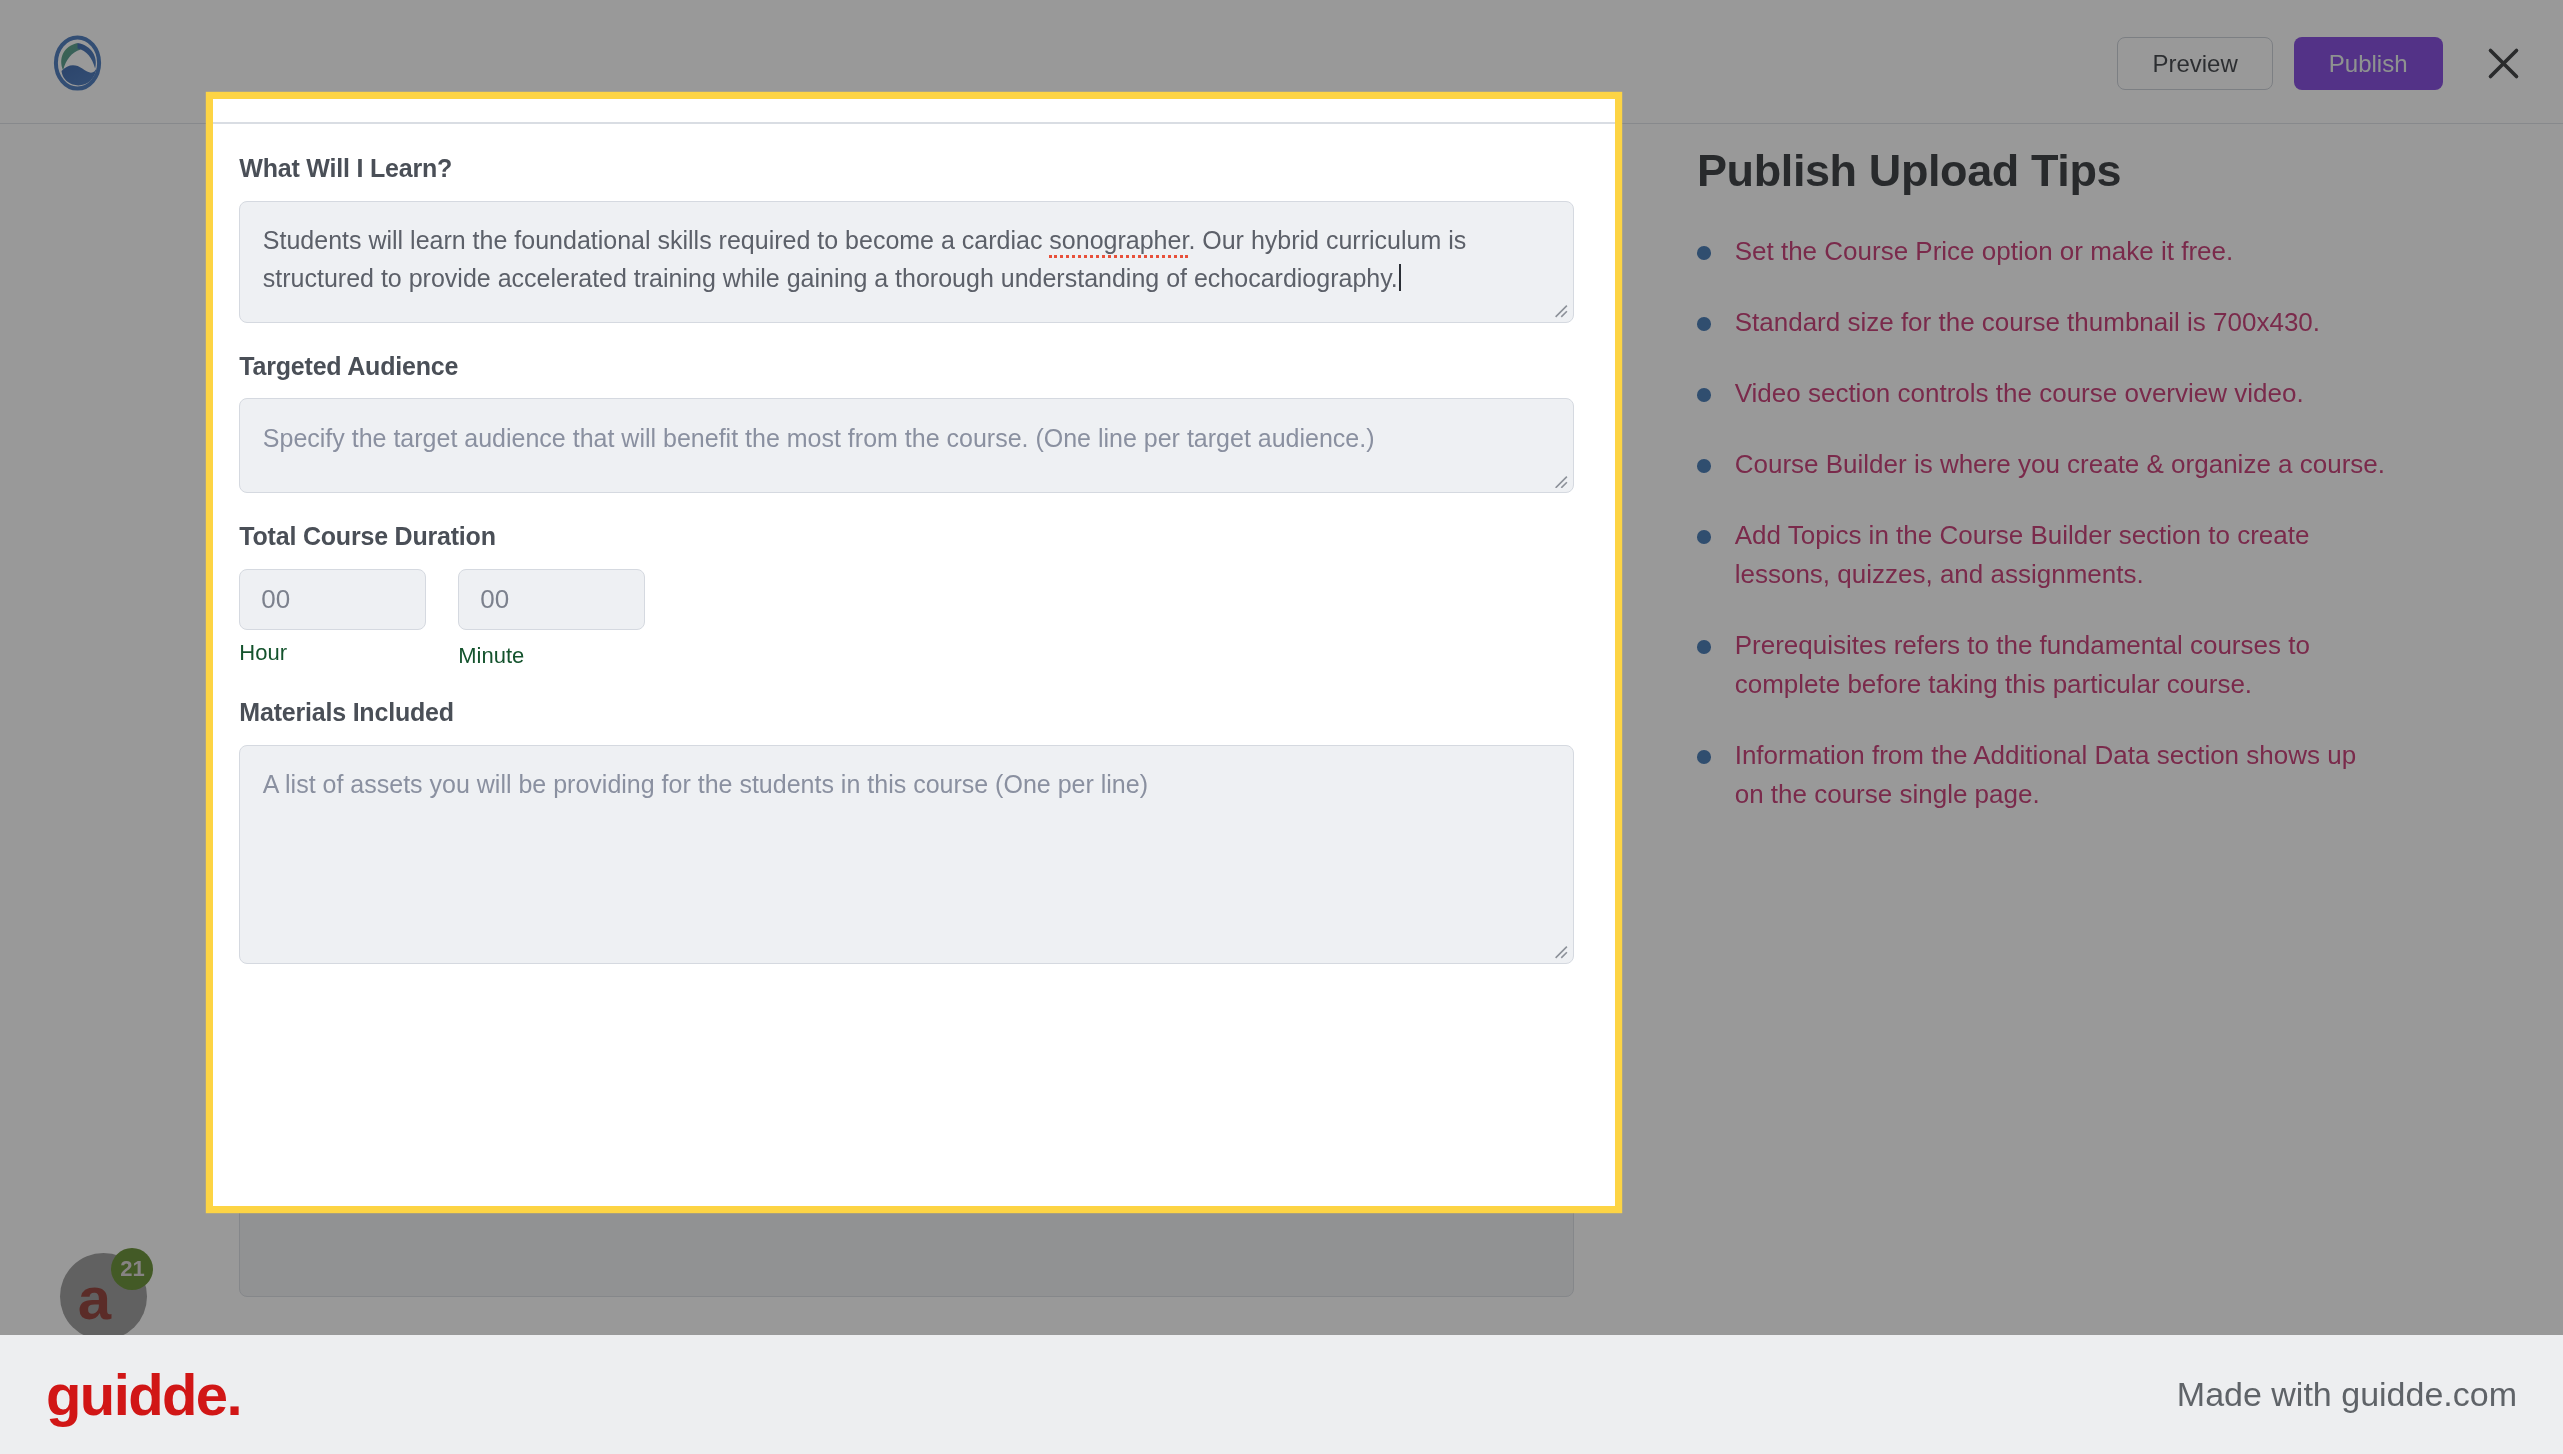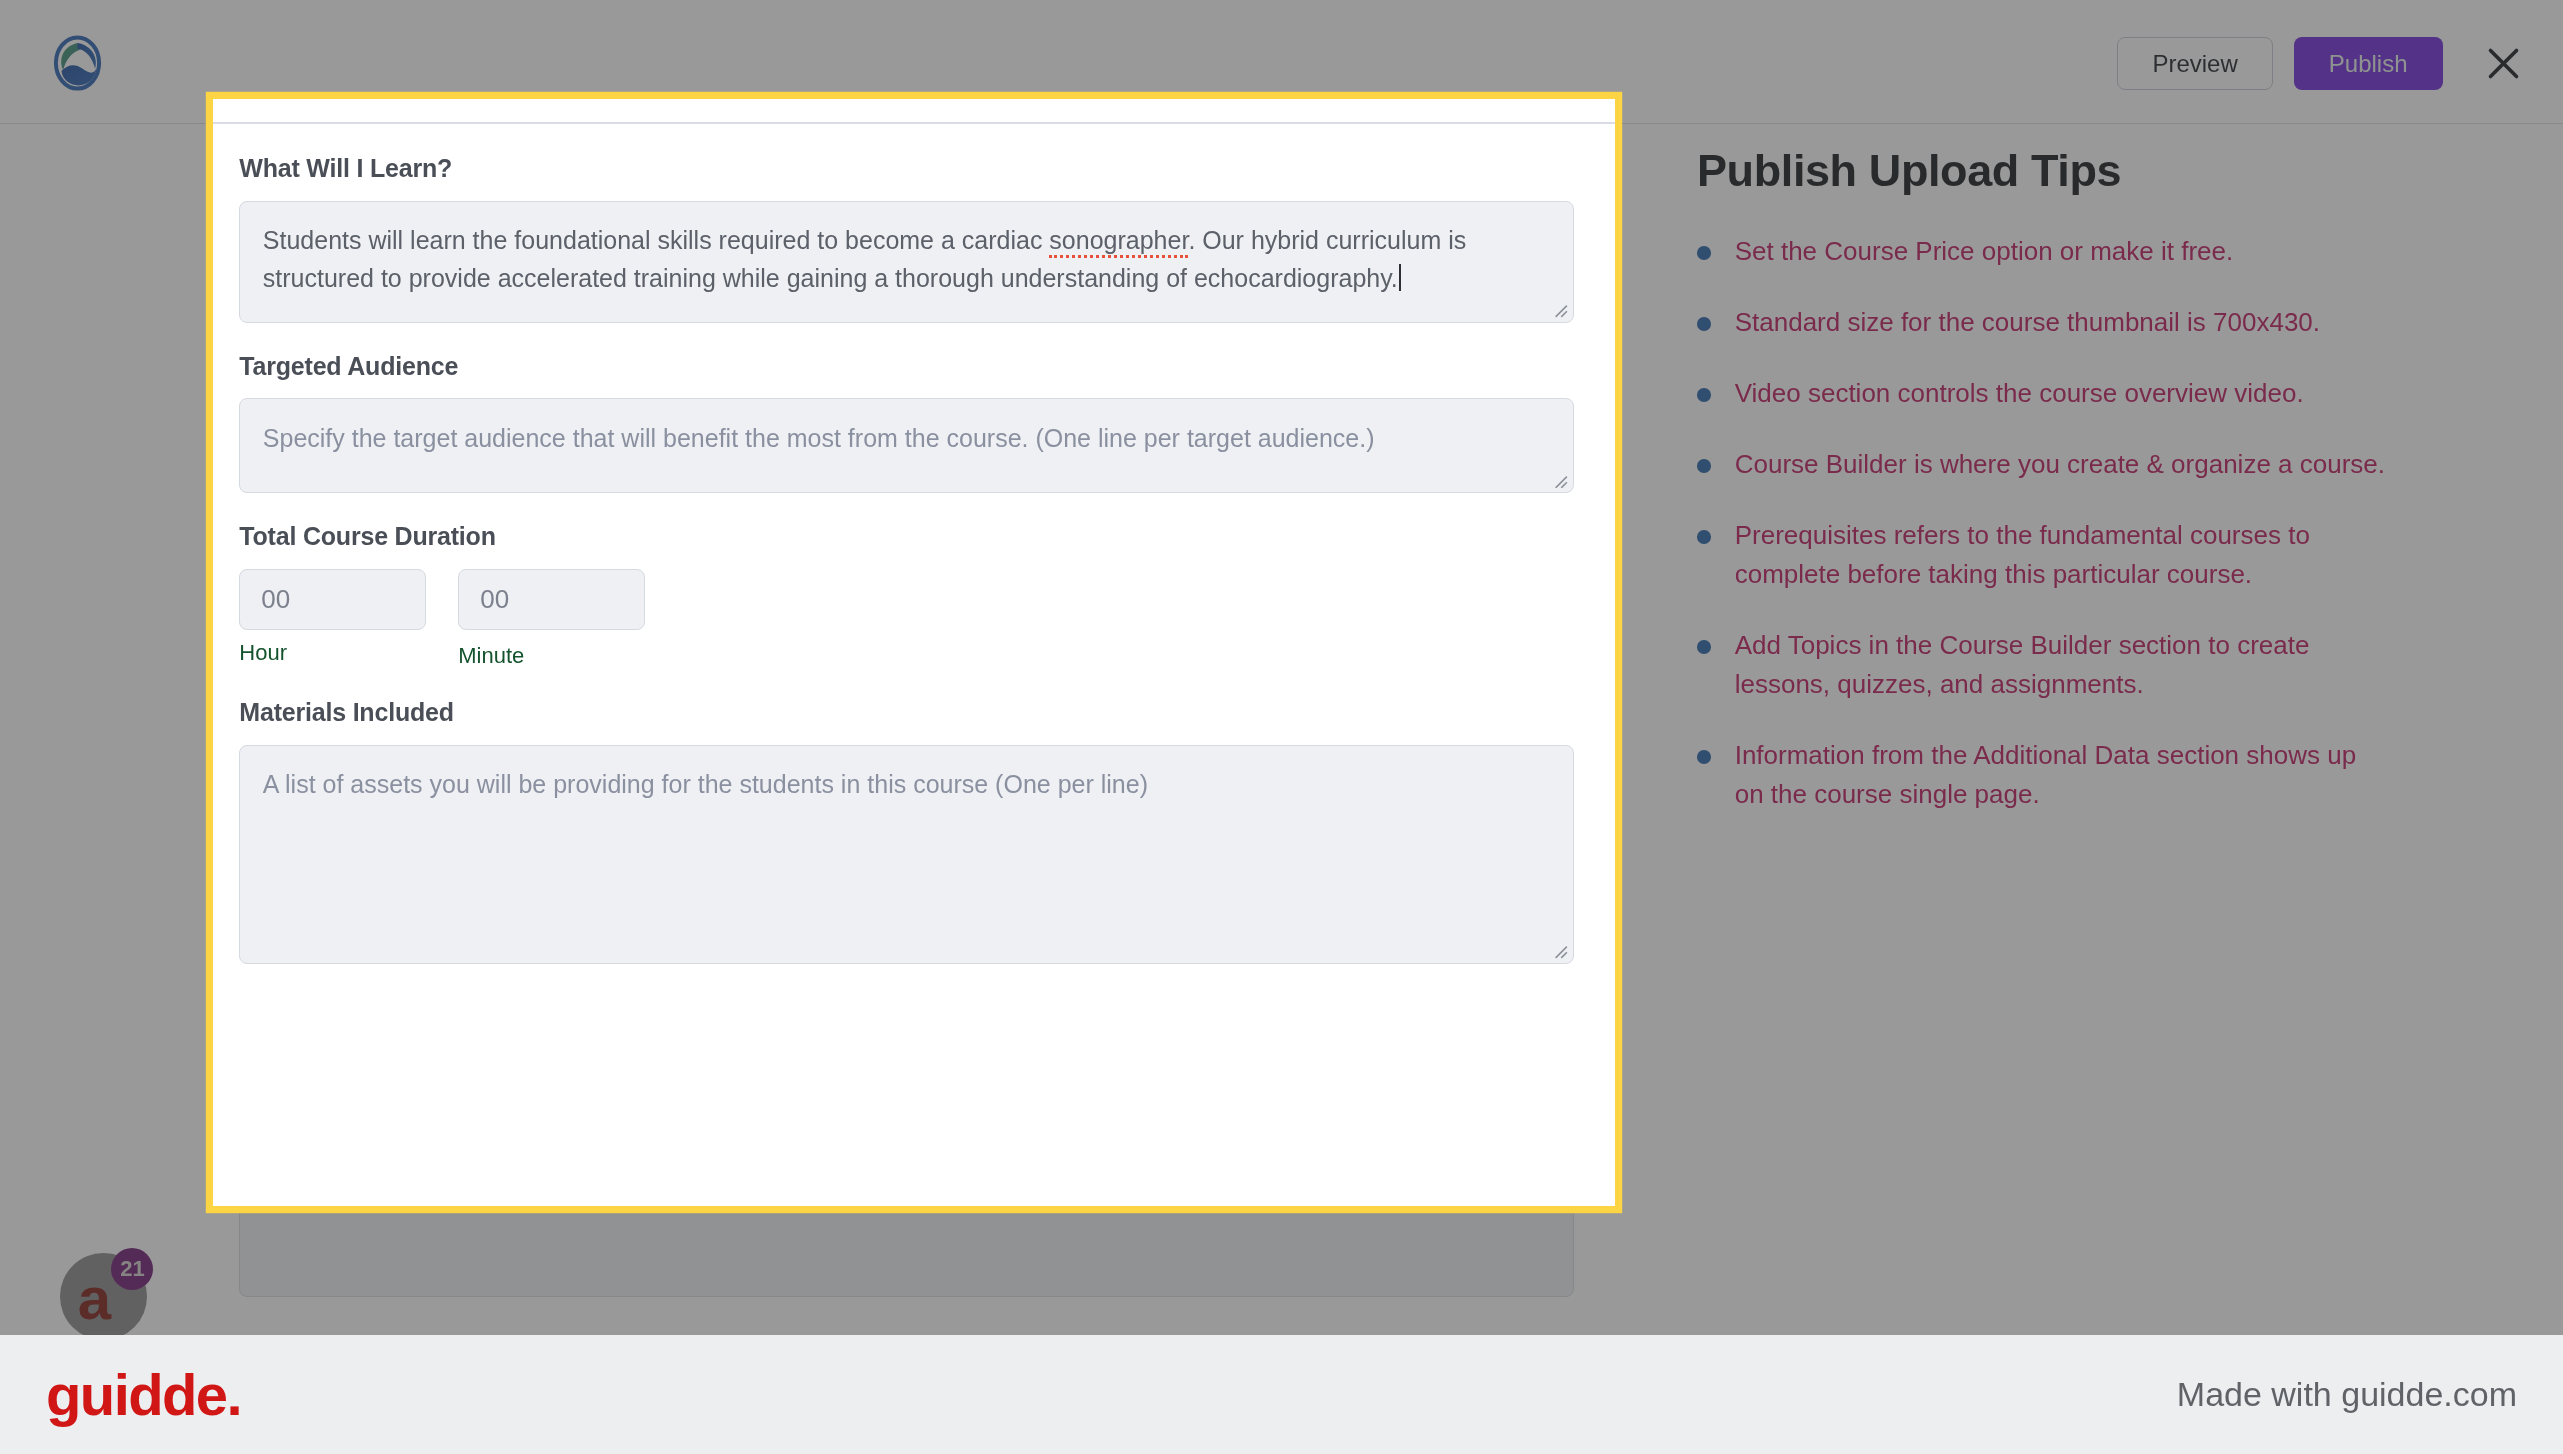--- a/index.html
+++ b/index.html
@@ -117,21 +117,21 @@
     background:#8b8b8b;
   }
   #chat-glyph {
     position:absolute; left:17.7px; top:16px;
     font-size:60px; line-height:60px; font-weight:bold;
     color:#7e1c14; font-family:"Liberation Sans", sans-serif;
   }
   #chat-badge {
     position:absolute; right:-6.4px; top:-4.8px;
     width:42px; height:42px; border-radius:50%;
-    background:#701a75; color:#d8d2d1;
+    background:#4d7c0f; color:#d8d2d1;
     font-size:22px; font-weight:bold;
     display:flex; align-items:center; justify-content:center;
   }
 
   
   #dim-overlay {
     position:absolute; left:0; top:0; width:2563px; height:1335px;
     background:rgba(60,60,60,.52); pointer-events:none;
   }
   #highlight-window {
@@ -252,25 +252,25 @@
       <div class="tip">
           <span class="tip-dot"></span>
           <span class="tip-text">Video section controls the course overview video.</span>
         </div>
       <div class="tip">
           <span class="tip-dot"></span>
           <span class="tip-text">Course Builder is where you create &amp; organize a course.</span>
         </div>
       <div class="tip">
           <span class="tip-dot"></span>
+          <span class="tip-text">Add Topics in the Course Builder section to create lessons, quizzes, and assignments.</span>
+        </div>
+      <div class="tip">
+          <span class="tip-dot"></span>
           <span class="tip-text">Prerequisites refers to the fundamental courses to complete before taking this particular course.</span>
-        </div>
-      <div class="tip">
-          <span class="tip-dot"></span>
-          <span class="tip-text">Add Topics in the Course Builder section to create lessons, quizzes, and assignments.</span>
         </div>
       <div class="tip">
           <span class="tip-dot"></span>
           <span class="tip-text">Information from the Additional Data section shows up on the course single page.</span>
         </div>
     </div>
   </div>
 
   <div id="lower-section">
     <div class="field-label">Requirements/Instructions</div>

